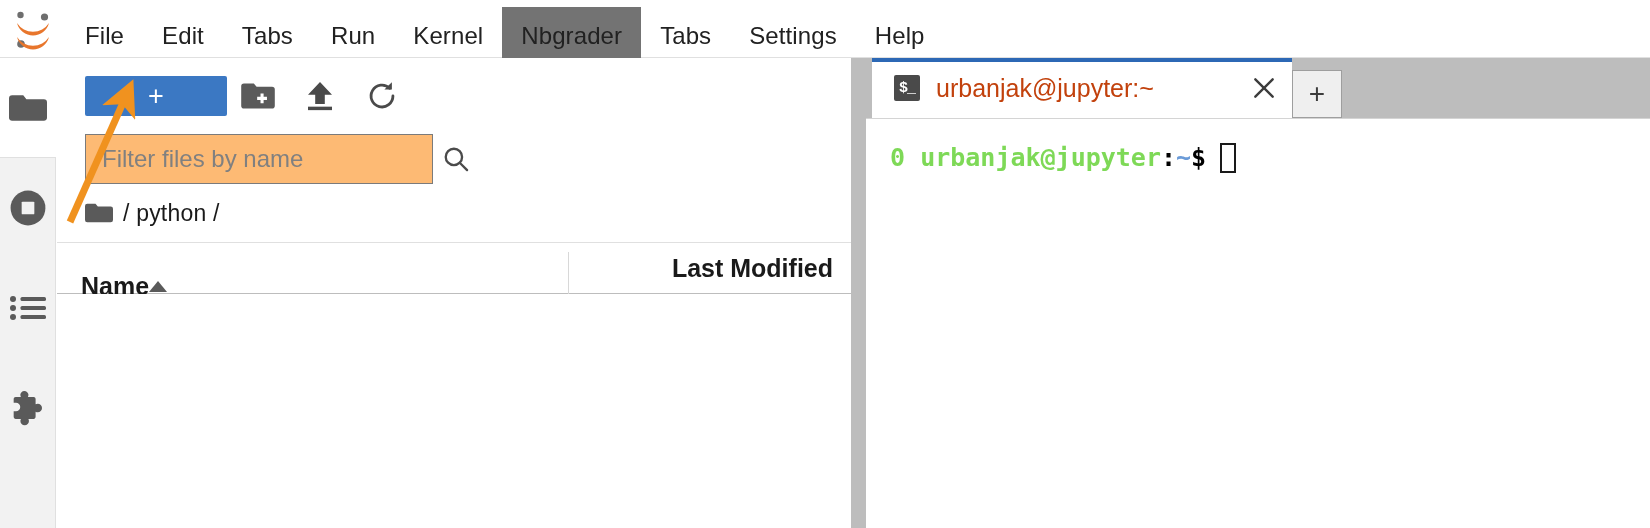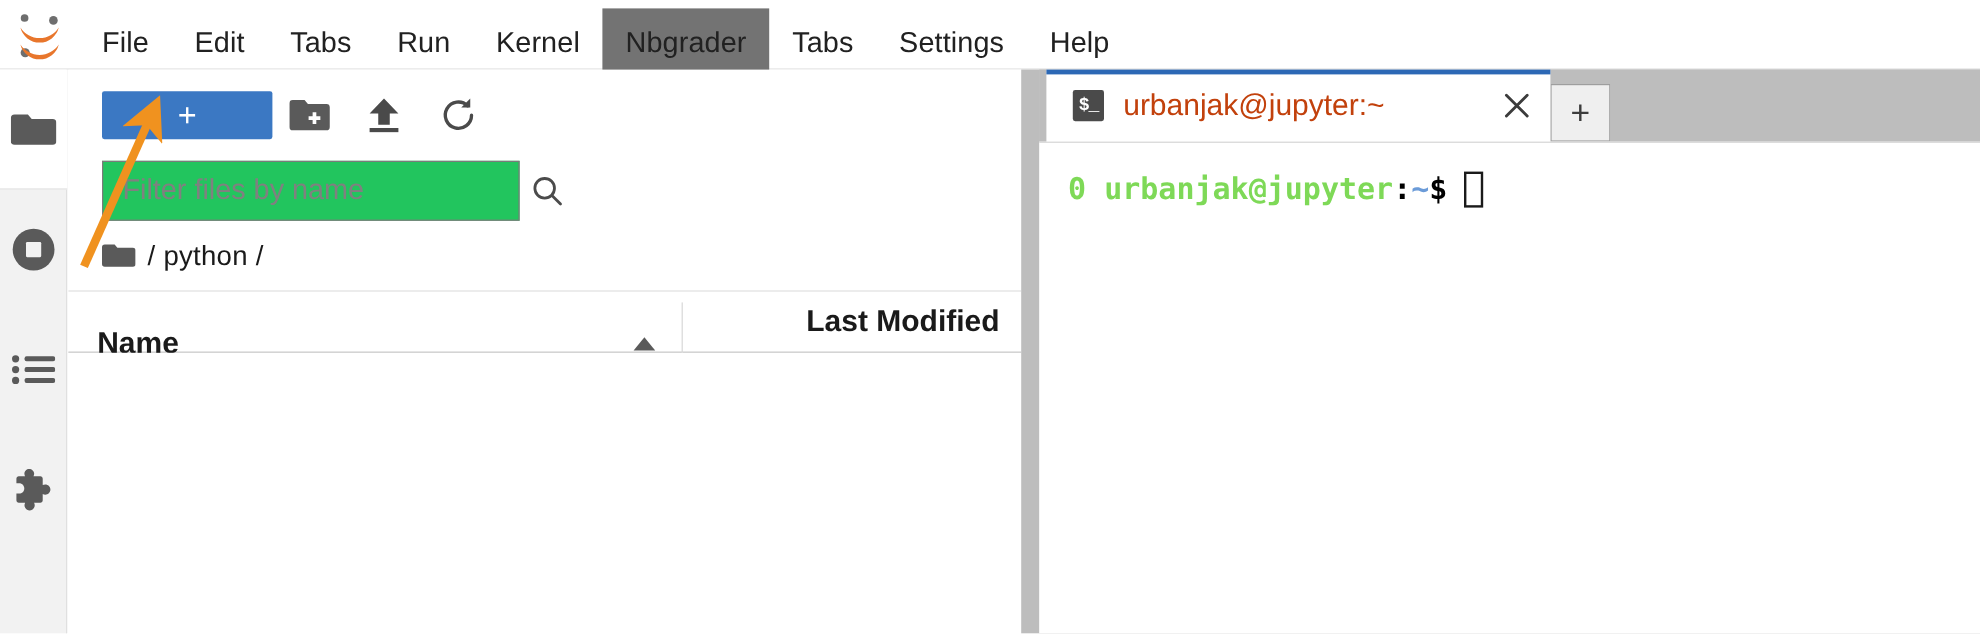--- a/index.html
+++ b/index.html
@@ -100,21 +100,21 @@
     color: #5a5a5a;
   }
   .tb-icon-btn:first-of-type { margin-left: 26px; }
   .tb-icon-btn svg { display: block; }
 
   .fb-filter-wrap { padding: 0 28px; }
   .fb-filter {
     position: relative;
     height: 50px;
     border: 1px solid #7b7b7b;
-    background: #22c55e;
+    background: #fdba74;
     display: flex; align-items: center;
     width: 348px;
     gap: 18px;
   }
   .fb-filter input {
     border: none; outline: none;
     font-size: 24px;
     color: #4b4b4b;
     background: transparent;
     flex: 1;
@@ -148,21 +148,21 @@
   .fb-header {
     height: 52px;
     display: flex;
     align-items: center;
     border-top: 1px solid #e0e0e0;
     border-bottom: 1px solid #bdbdbd;
     background: #ffffff;
   }
   .fb-col-name {
     flex: 0 0 512px;
-    display: flex; align-items: center; justify-content: space-between;
+    display: flex; align-items: center; justify-content: flex-start;
     padding: 0 22px 0 24px;
     height: 68px;
     border-right: 1px solid #d8d8d8;
     margin-top: 36px;
   }
   .fb-col-name .label {
     font-size: 25px; font-weight: bold; color: #1a1a1a;
   }
   .fb-col-mod {
     flex: 1;

